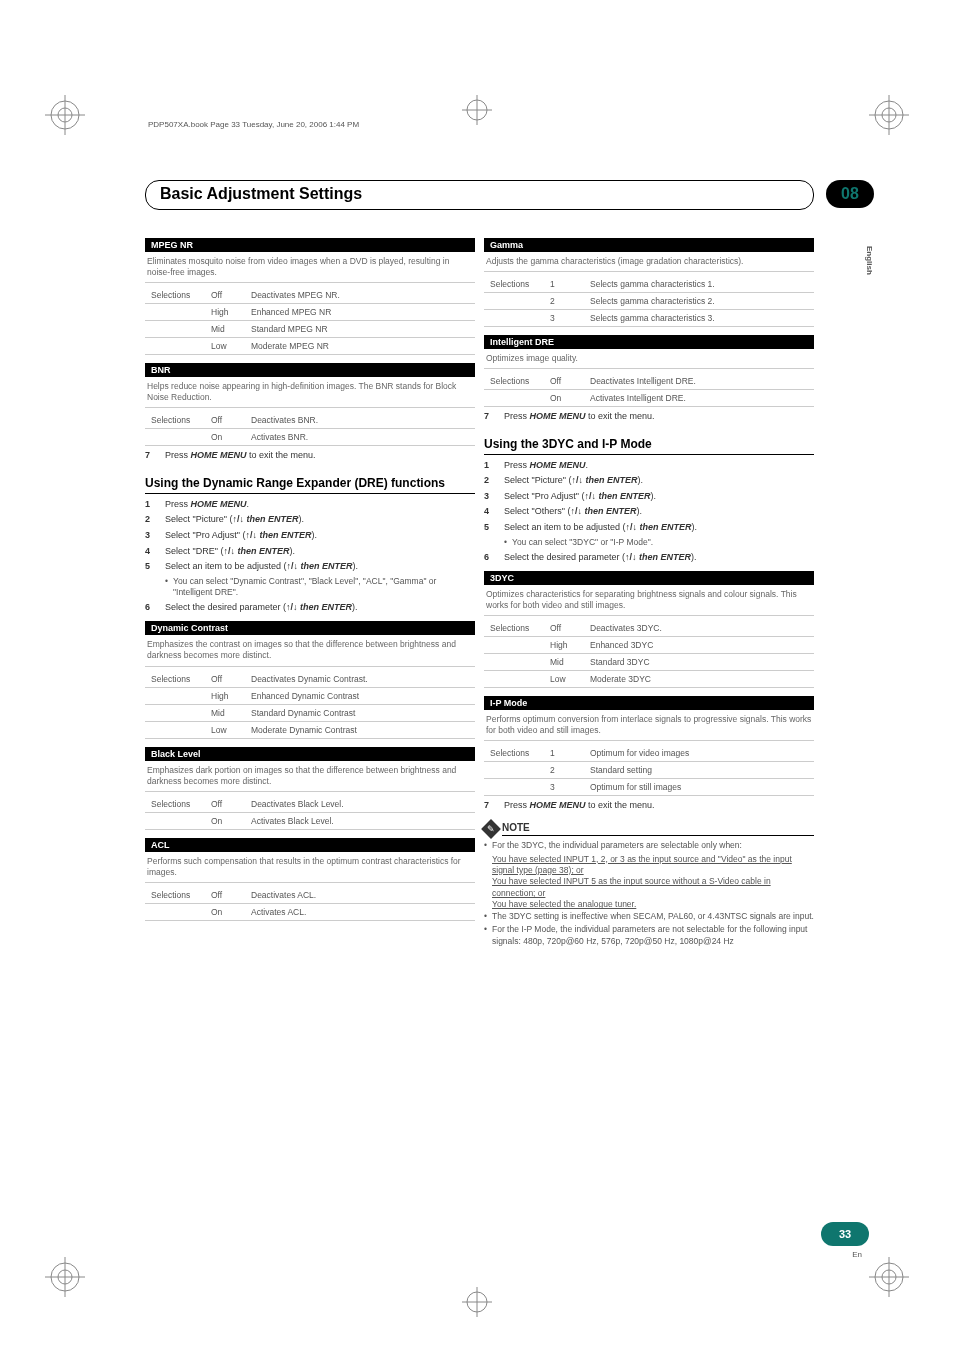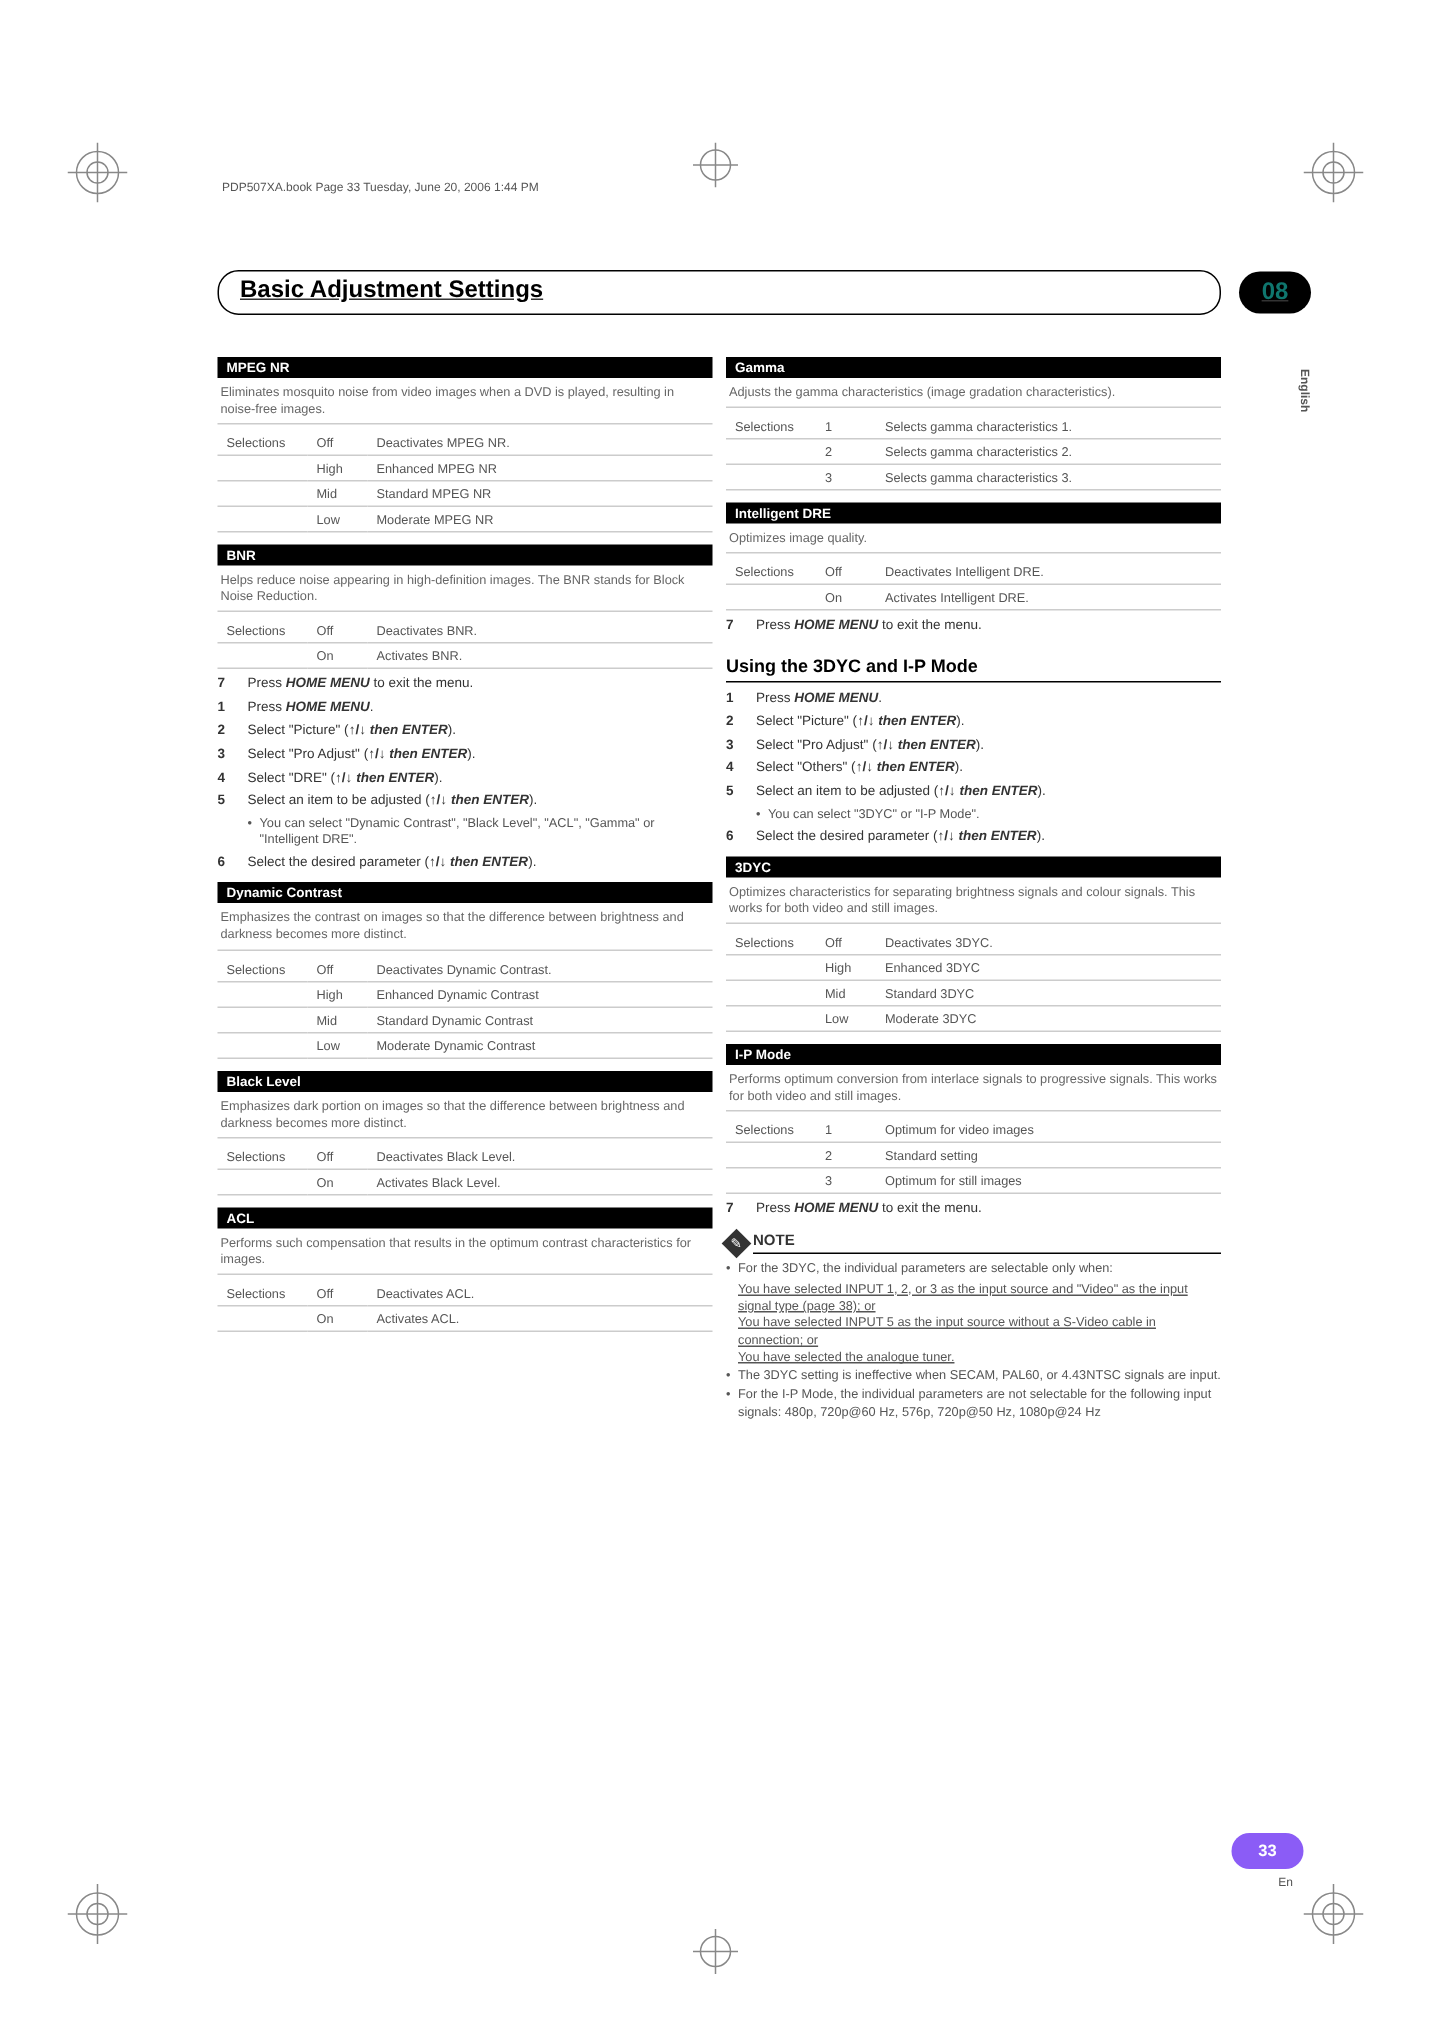--- a/index.html
+++ b/index.html
@@ -28,23 +28,21 @@
   .pm-tc { top: 95px; left: 50%; transform: translateX(-50%); }
   .pm-bc { bottom: 30px; left: 50%; transform: translateX(-50%); }
   svg.regmark { width: 30px; height: 30px; }
   svg.bigmark { width: 40px; height: 40px; }
   .title-region {
     position: absolute;
     top: 180px;
     left: 145px;
     right: 80px;
     display: flex;
-    align-items: center;
     justify-content: space-between;
-    text-decoration: underline;
   }
   .title-pill {
     border: 1px solid #000;
     border-radius: 14px 14px 14px 14px / 14px 14px 14px 14px;
     padding: 4px 18px 6px 14px;
     font-weight: bold;
     font-size: 16px;
     color: #000;
     flex: 1;
     margin-right: 12px;
@@ -136,21 +134,21 @@
   .note-list { font-size: 8.5px; color: #555; line-height: 1.35; }
   .note-list .ni { position: relative; padding-left: 8px; margin-bottom: 2px;}
   .note-list .ni::before { content:"•"; position:absolute; left:0; }
   .note-list .sub { padding-left: 8px; text-decoration: underline; }
   .arrow { font-weight: bold; }
   .page-badge {
     position: absolute;
     right: 85px;
     bottom: 105px;
     width: 48px; height: 24px;
-    background:#8b5cf6; color:#fff;
+    background:#0f766e; color:#fff;
     border-radius: 12px;
     display:flex; align-items:center; justify-content:center;
     font-weight:bold; font-size:11px;
   }
   .page-en {
     position:absolute; right:92px; bottom:92px; font-size:8px; color:#555;
   }
 </style>
 </head>
 <body>
@@ -257,20 +255,21 @@
             <td>Activates BNR.</td>
           </tr>
     </tbody>
       </table>
 
     <div class="step">
       <span class="num">7</span>
       <span class="txt"><span>Press </span><b>HOME MENU</b><span> to exit the menu.</span></span>
     </div>
 
+    <div class="subtitle">Using the Dynamic Range Expander (DRE) functions</div>
     <div class="step">
         <span class="num">1</span>
         <span class="txt"><span>Press </span><b>HOME MENU</b><span>.</span></span>
       </div>
     <div class="step">
         <span class="num">2</span>
         <span class="txt"><span>Select "Picture" (</span><span class="arrow">↑/↓</span><b> then ENTER</b><span>).</span></span>
       </div>
     <div class="step">
         <span class="num">3</span>

